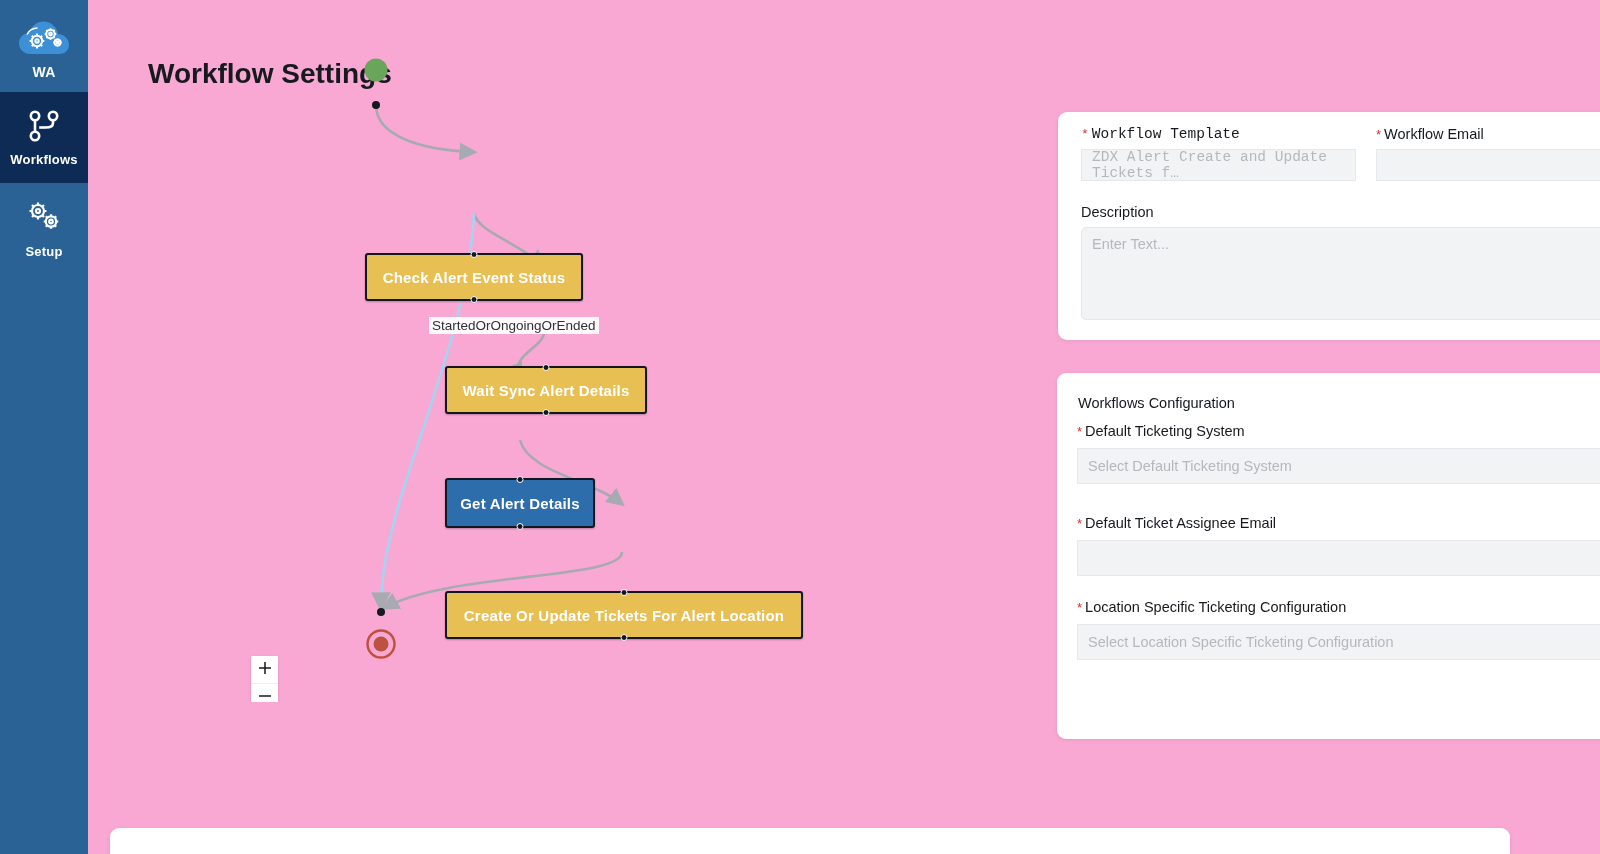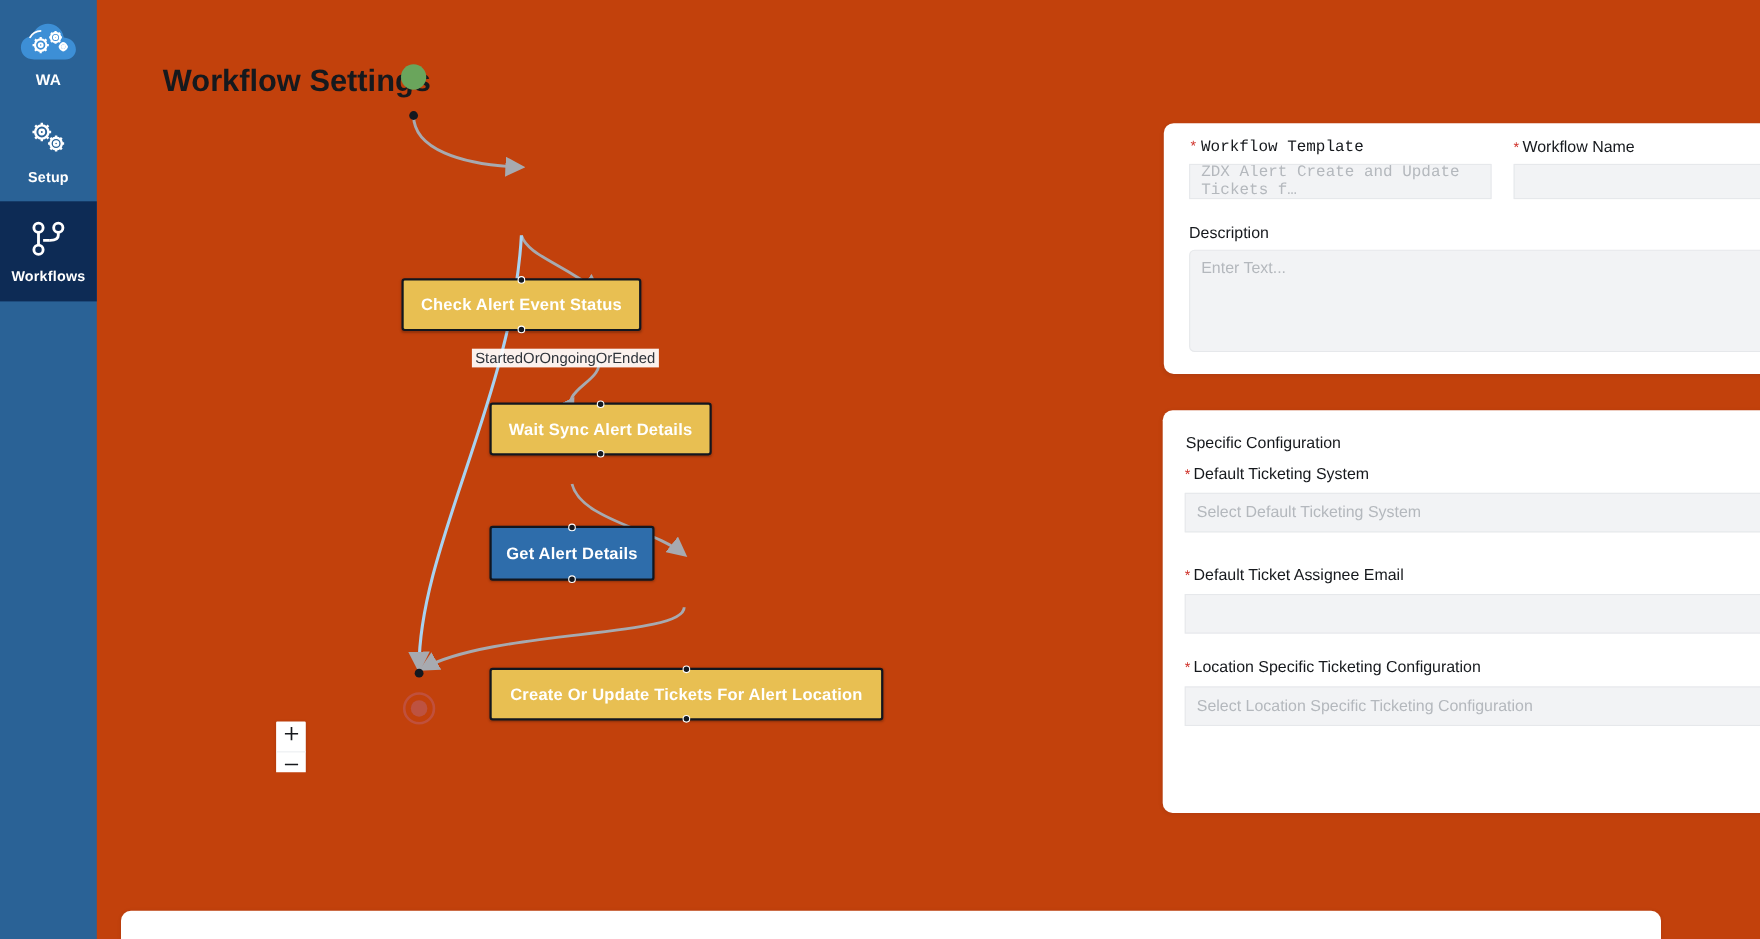--- a/index.html
+++ b/index.html
@@ -3,21 +3,21 @@
 <meta charset="utf-8">
 <style>
   * { box-sizing: border-box; }
   html, body {
     margin: 0; padding: 0;
     width: 1600px; height: 854px;
     overflow: hidden;
     font-family: "Liberation Sans", sans-serif;
     background: #f6f8fa;
   }
-  #app { position: relative; width: 1600px; height: 854px; background: #c2410c; }
+  #app { position: relative; width: 1600px; height: 854px; background: #f9a8d4; }
 
   
   #sidebar {
     position: absolute; left: 0; top: 0; width: 88px; height: 854px;
     background: #2a6296;
   }
   .nav-item {
     position: relative; width: 88px; height: 91px;
     display: flex; flex-direction: column;
     align-items: center; justify-content: center;
@@ -145,51 +145,51 @@
             <circle cx="40.5" cy="22.5" r="3"></circle>
             <circle cx="40.5" cy="22.5" r="1"></circle>
             <path d="M40.5 18.4v1.2M40.5 25.4v1.2M36.4 22.5h1.2M43.4 22.5h1.2"></path>
             <path d="M10 14.5c2-4 6-6.5 10.5-6.5" stroke-width="1.6"></path>
           </g>
         </svg>
       </span>
       <span class="nav-label">WA</span>
     </div>
 
+    <div class="nav-item active">
+      <span class="nav-icon">
+        <svg width="38" height="36" viewBox="0 0 38 36">
+          <g fill="none" stroke="#ffffff" stroke-width="2.6">
+            <circle cx="10" cy="7" r="4.2"></circle>
+            <circle cx="28" cy="7" r="4.2"></circle>
+            <circle cx="10" cy="27" r="4.2"></circle>
+            <path d="M10 11.3v11.5"></path>
+            <path d="M28 11.3v2.6c0 3.6-3.2 4.6-7.5 4.6h-0.5"></path>
+            <path d="M14.2 18.5h6"></path>
+          </g>
+        </svg>
+      </span>
+      <span class="nav-label">Workflows</span>
+    </div>
+
     <div class="nav-item">
       <span class="nav-icon">
         <svg width="42" height="38" viewBox="0 0 42 38">
           <g fill="none" stroke="#ffffff" stroke-width="2.2">
             <circle cx="15" cy="12" r="6"></circle>
             <circle cx="15" cy="12" r="2"></circle>
             <path d="M15 3.5v2.4M15 18.1v2.4M6.5 12h2.4M21.1 12h2.4M9 6l1.7 1.7M19.3 16.3L21 18M21 6l-1.7 1.7M10.7 16.3L9 18"></path>
             <circle cx="28" cy="22.5" r="5.2"></circle>
             <circle cx="28" cy="22.5" r="1.8"></circle>
             <path d="M28 15.2v2.1M28 27.7v2.1M20.7 22.5h2.1M33.2 22.5h2.1M22.8 17.3l1.5 1.5M31.7 26.2l1.5 1.5M33.2 17.3l-1.5 1.5M24.3 26.2l-1.5 1.5"></path>
           </g>
         </svg>
       </span>
       <span class="nav-label">Setup</span>
     </div>
-
-    <div class="nav-item active">
-      <span class="nav-icon">
-        <svg width="38" height="36" viewBox="0 0 38 36">
-          <g fill="none" stroke="#ffffff" stroke-width="2.6">
-            <circle cx="10" cy="7" r="4.2"></circle>
-            <circle cx="28" cy="7" r="4.2"></circle>
-            <circle cx="10" cy="27" r="4.2"></circle>
-            <path d="M10 11.3v11.5"></path>
-            <path d="M28 11.3v2.6c0 3.6-3.2 4.6-7.5 4.6h-0.5"></path>
-            <path d="M14.2 18.5h6"></path>
-          </g>
-        </svg>
-      </span>
-      <span class="nav-label">Workflows</span>
-    </div>
   </nav>
 
   <div id="page-title">Workflow Settings</div>
 
   <div id="canvas">
 
     <svg id="flow-svg" width="950" height="854">
       <defs>
         <marker id="arrow-grey" viewBox="0 0 10 10" refX="8" refY="5" markerWidth="7" markerHeight="7" orient="auto-start-reverse">
           <path d="M 0 0 L 10 5 L 0 10 z" fill="#a7aab0"></path>
@@ -232,21 +232,21 @@
       <span class="port" style="left:50%; top:-4px; transform:translateX(-50%);"></span>
       <span class="port" style="left:50%; bottom:-4px; transform:translateX(-50%);"></span>
     </div>
 
     <div class="node" style="left:357px; top:478px; width:150px; height:50px; background:#2e6dab;">
       <span>Get Alert Details</span>
       <span class="port" style="left:50%; top:-4px; transform:translateX(-50%);"></span>
       <span class="port" style="left:50%; bottom:-4px; transform:translateX(-50%);"></span>
     </div>
 
-    <div class="node" style="left:357px; top:591px; width:358px; height:48px; background:#e8bf52;margin-top:16px;">
+    <div class="node" style="left:357px; top:591px; width:358px; height:48px; background:#e8bf52;">
       <span>Create Or Update Tickets For Alert Location</span>
       <span class="port" style="left:50%; top:-4px; transform:translateX(-50%);"></span>
       <span class="port" style="left:50%; bottom:-4px; transform:translateX(-50%);"></span>
     </div>
 
     <div id="zoom-controls">
       <div class="zoom-btn">
         <span>
           <svg width="14" height="14" viewBox="0 0 14 14">
               <path d="M7 1v12M1 7h12" stroke="#16191d" stroke-width="1.5"></path>
@@ -285,37 +285,37 @@
         <div class="field-label">
           <span class="req-star">*</span><span>Workflow Template</span>
         </div>
         <div class="input placeholder-text" style="width:275px; height:32px; margin-top:7px;">
           <span>ZDX Alert Create and Update Tickets f…</span>
         </div>
       </div>
 
       <div style="position:absolute; left:318px; top:14px;">
         <div class="field-label">
-          <span class="req-star">*</span><span>Workflow Name</span>
+          <span class="req-star">*</span><span>Workflow Email</span>
         </div>
         <div class="input" style="width:275px; height:32px; margin-top:7px;">
           <span></span>
         </div>
       </div>
 
       <div style="position:absolute; left:23px; top:92px;">
         <div class="field-label">Description</div>
         <div class="textarea" style="width:570px; height:93px; margin-top:7px;">
           <span>Enter Text...</span>
         </div>
       </div>
     </section>
 
     <section class="card" id="card-ticketing">
-      <div class="section-title" style="position:absolute; left:21px; top:22px;">Specific Configuration</div>
+      <div class="section-title" style="position:absolute; left:21px; top:22px;">Workflows Configuration</div>
 
       <div style="position:absolute; left:20px; top:50px;">
         <div class="field-label">
           <span class="req-star">*</span><span>Default Ticketing System</span>
         </div>
         <div class="input placeholder-text" style="width:575px; height:36px; margin-top:9px;">
           <span>Select Default Ticketing System</span>
         </div>
       </div>
 

